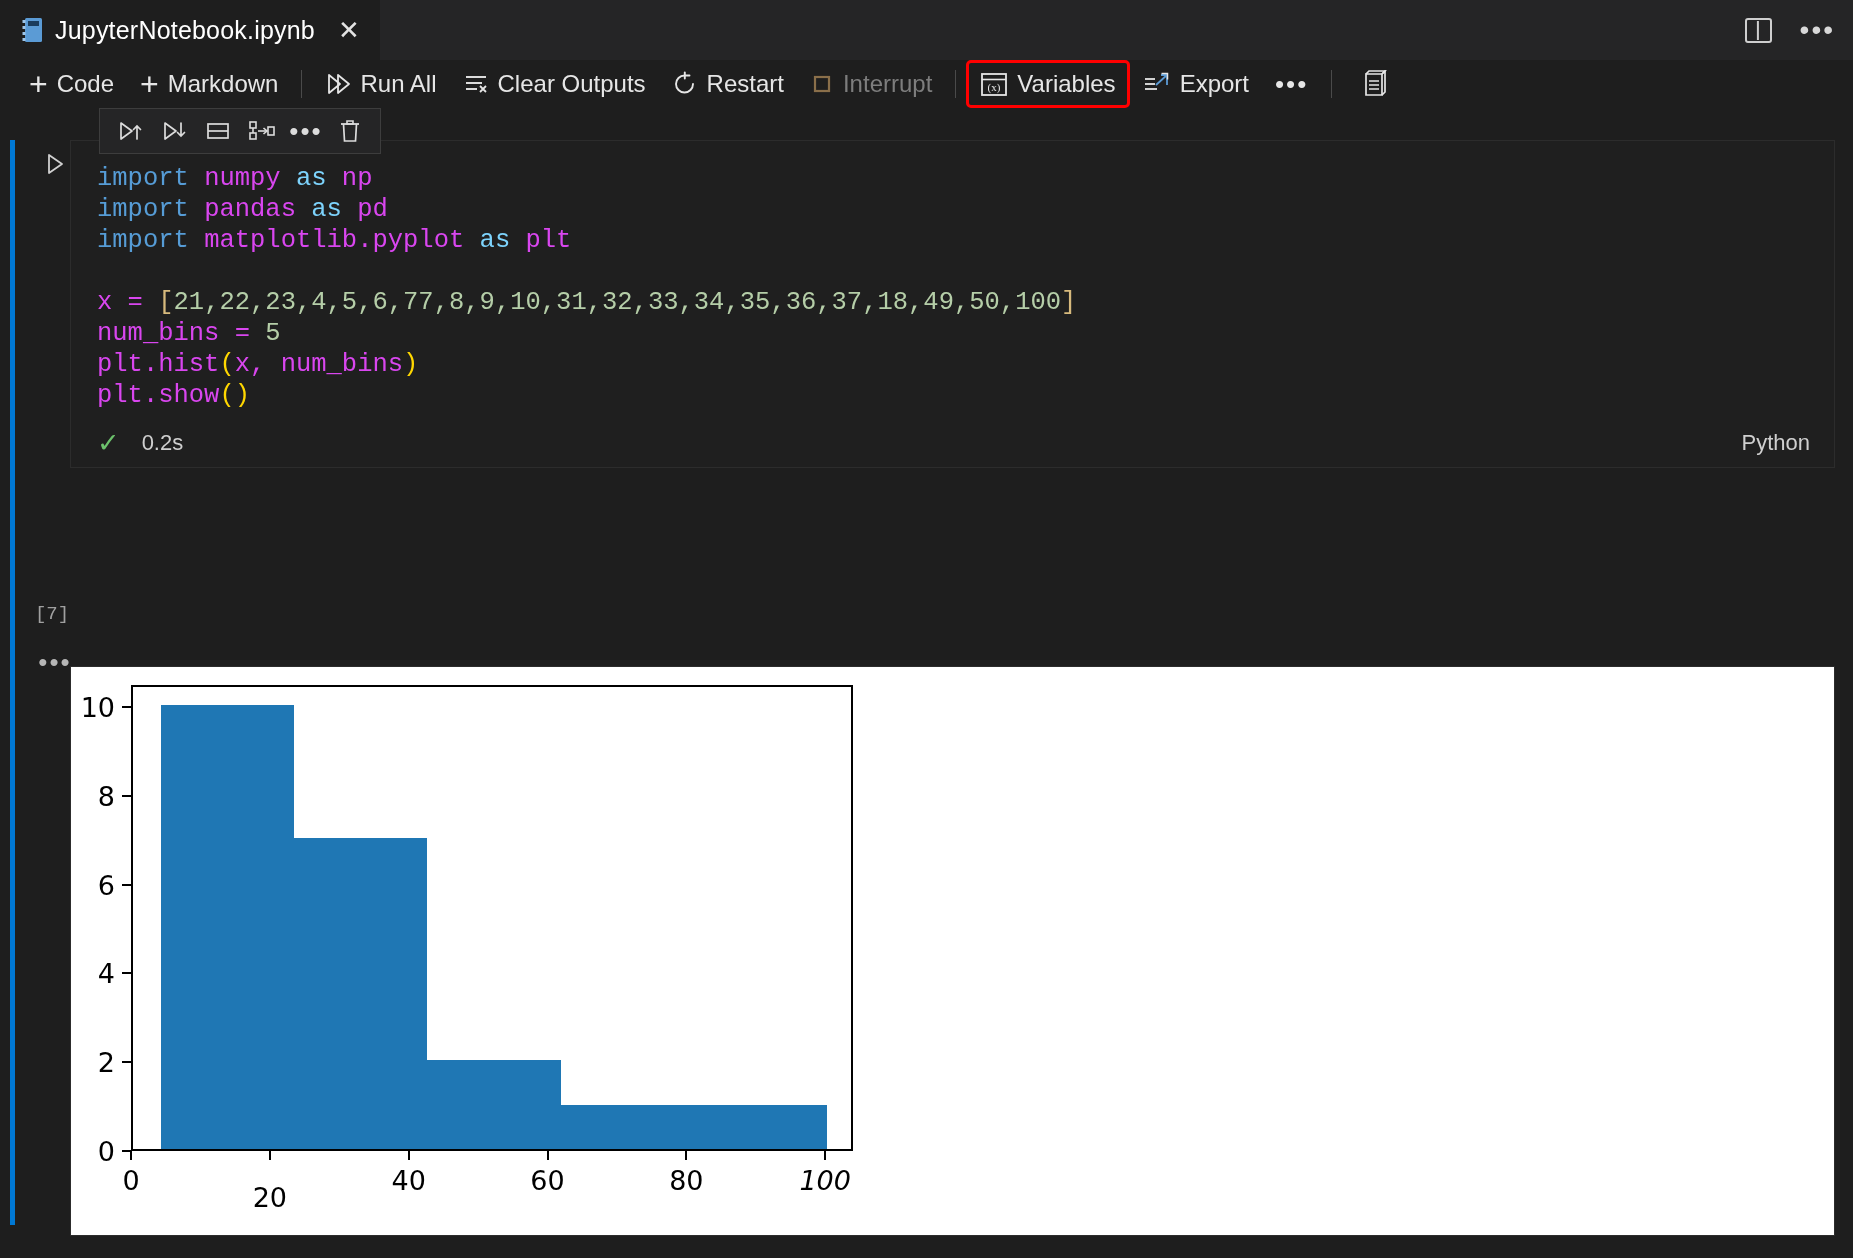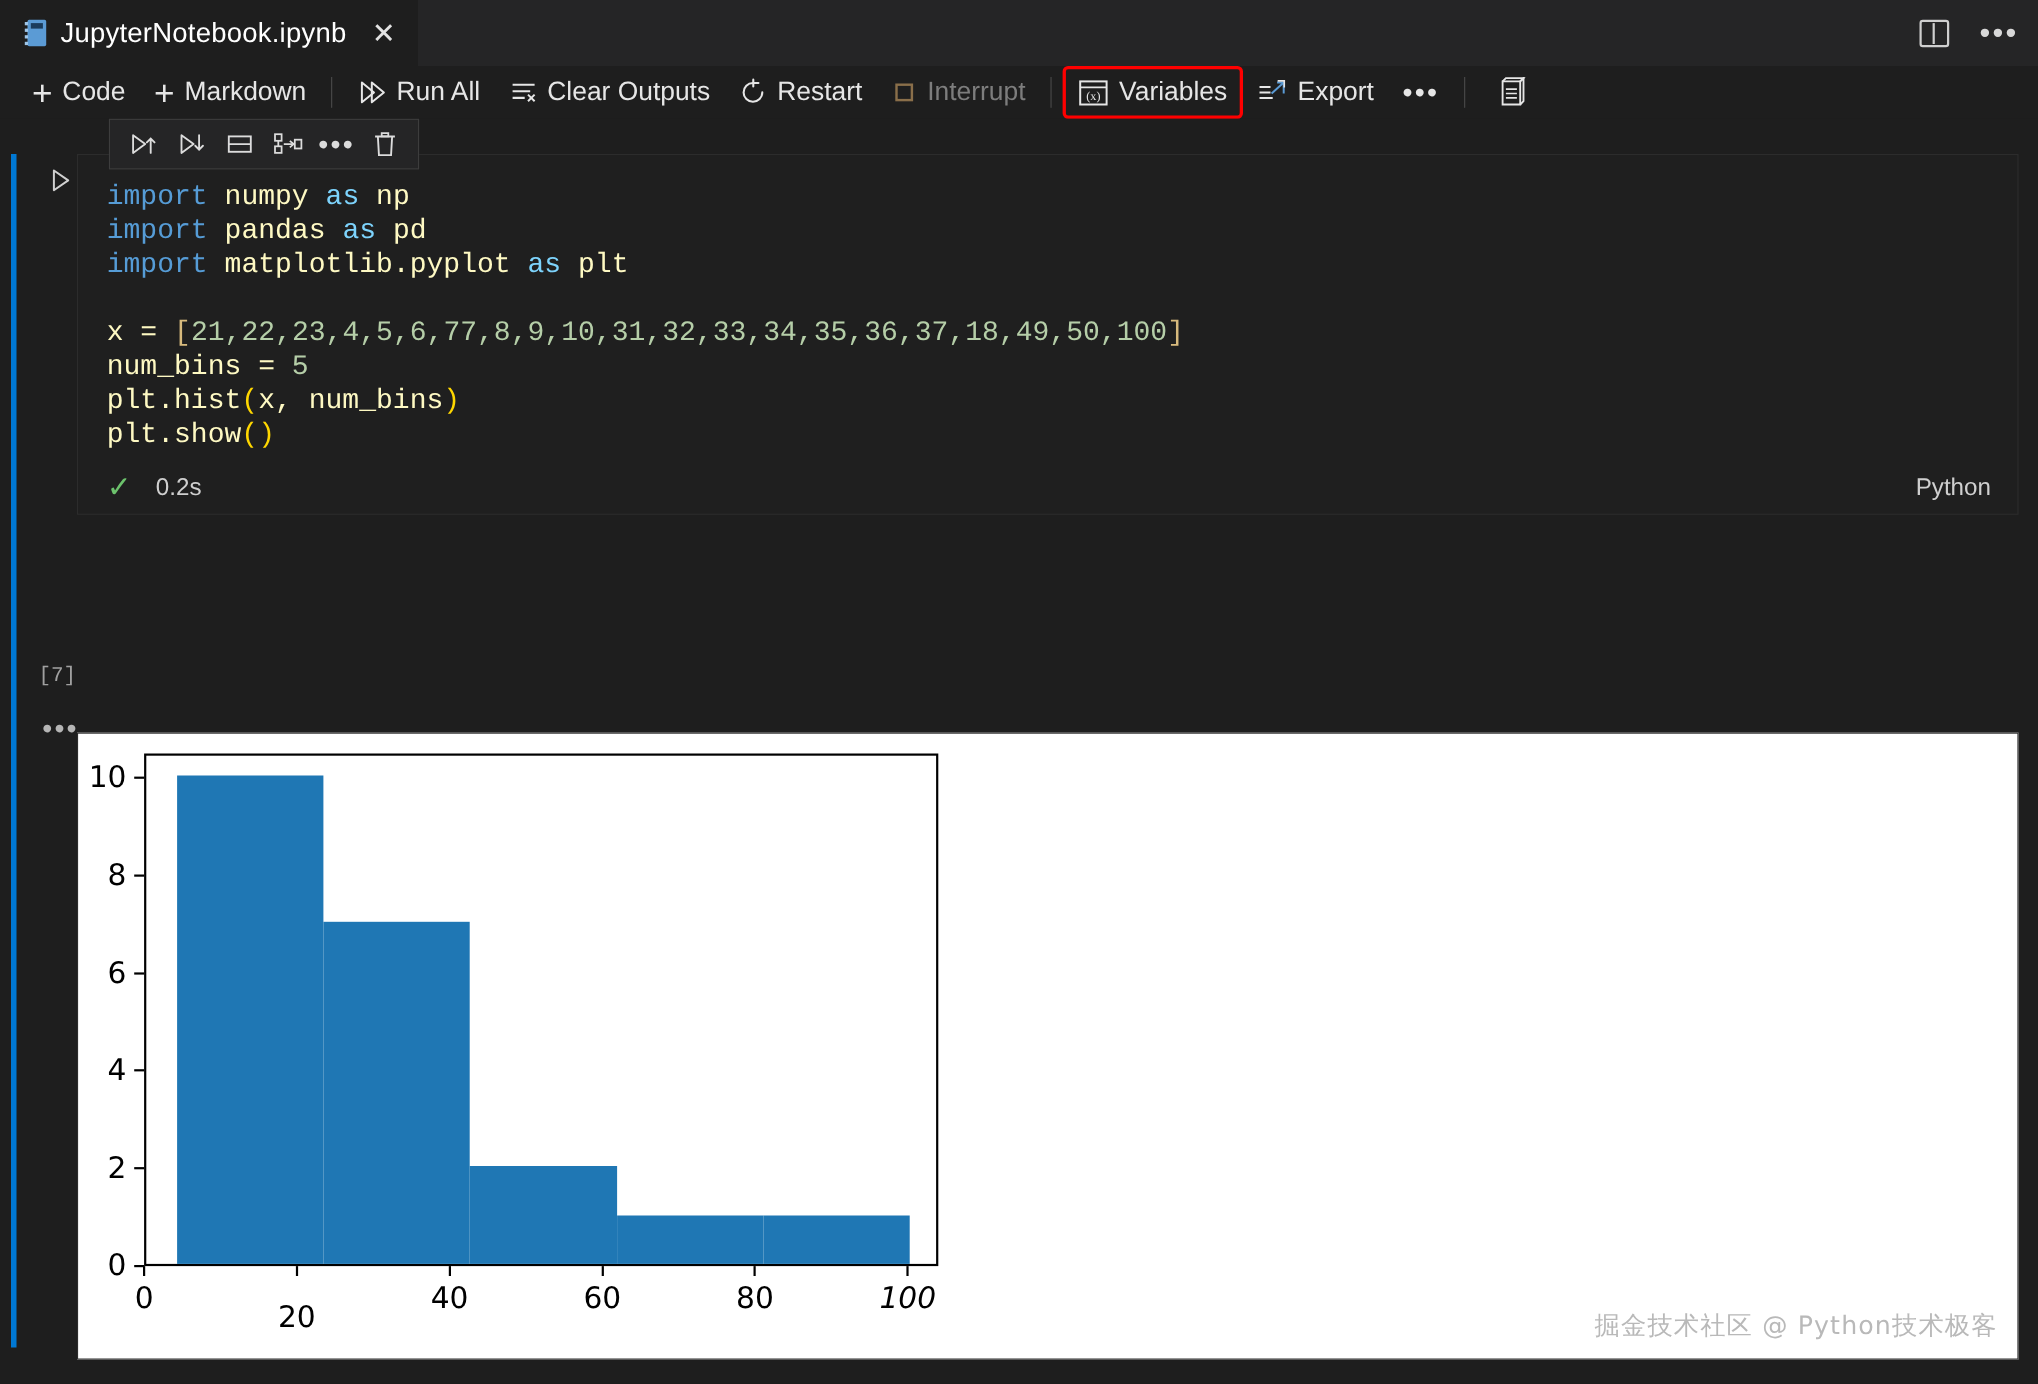--- a/index.html
+++ b/index.html
@@ -90,21 +90,21 @@
     position: absolute; left: 70px; top: 32px; right: 18px;
     background: #1f1f1f; border: 1px solid #2c2c2c;
     padding: 22px 0 0 0;
   }
   .code-lines {
     font-family: "Liberation Mono", monospace;
     font-size: 25.5px; line-height: 31px; padding: 0 26px 0 26px; white-space: pre;
   }
   .k-import { color: #569cd6; margin-top: 39px; }
   .k-as     { color: #7dd3fc; }
-  .plain    { color: #fef9c3; font-family: Liberation Mono, monospace; }
+  .plain    { color: #d946ef; font-family: Liberation Mono, monospace; }
   .num      { color: #b5cea8; margin-top: 37px; }
   .brk      { color: #d7ba7d; }
   .paren    { color: #ffd700; }
 
   .status-row {
     display: flex; align-items: center; height: 48px; padding: 0 22px 0 26px;
     margin-top: 8px; position: relative;
   }
   .check { color: #6cc26c; font-size: 27px; line-height: 1; }
   .dur { color: #cfcfcf; font-size: 22px; margin-left: 22px; }
@@ -365,17 +365,16 @@
             <div class="xtick-mark" style="left: 336.692px; top: 484px;"></div>
             <div class="xtick-lbl" style="left: 337.692px; top: 498px;">40</div>
             <div class="xtick-mark" style="left: 475.538px; top: 484px;"></div>
             <div class="xtick-lbl" style="left: 476.538px; top: 498px;">60</div>
             <div class="xtick-mark" style="left: 614.385px; top: 484px;"></div>
             <div class="xtick-lbl" style="left: 615.385px; top: 498px;">80</div>
             <div class="xtick-mark" style="left: 753.231px; top: 484px;"></div>
             <div class="xtick-lbl" style="left: 754.231px; top: 498px; font-style: italic;">100</div>
           </div>
       </div>
-      <div class="watermark">掘金技术社区 @ Python技术极客</div>
     </div>
 
   </div>
 </div>
 
 </body></html>

